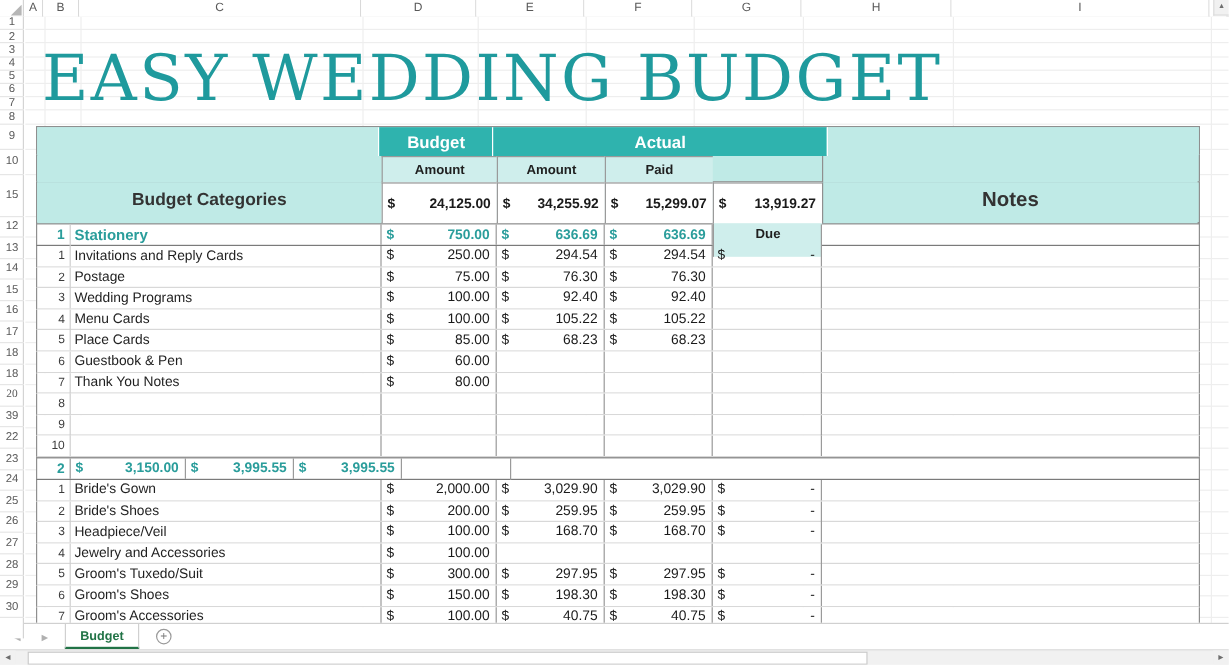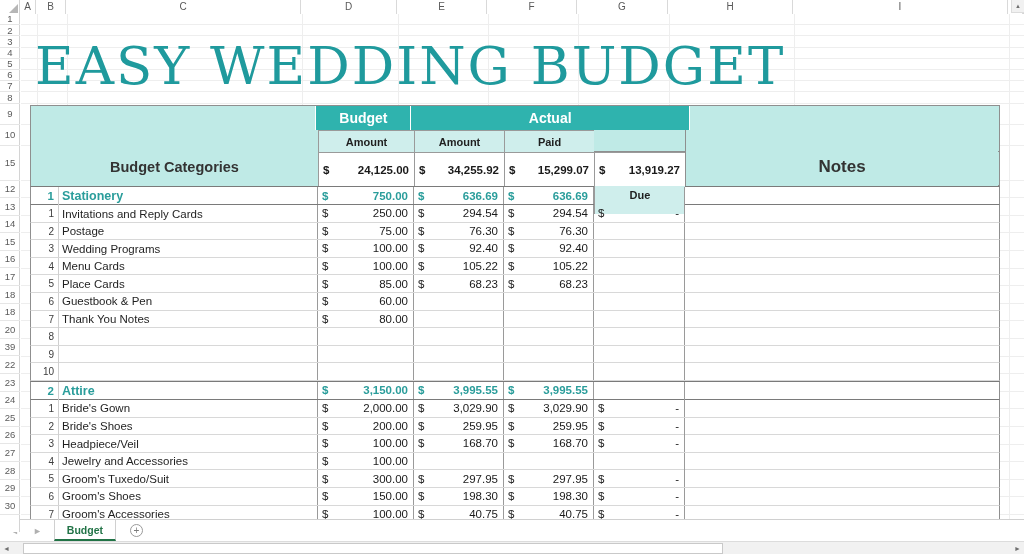--- a/index.html
+++ b/index.html
@@ -273,21 +273,21 @@
         <div class="rowhead" style="height: 21px;">10</div>
         <div class="rowhead" style="height: 35px;">15</div>
         <div class="rowhead" style="height: 17.6px;">12</div>
         <div class="rowhead" style="height: 17.6px;">13</div>
         <div class="rowhead" style="height: 17.6px;">14</div>
         <div class="rowhead" style="height: 17.6px;">15</div>
         <div class="rowhead" style="height: 17.6px;">16</div>
         <div class="rowhead" style="height: 17.6px;">17</div>
         <div class="rowhead" style="height: 17.6px;">18</div>
         <div class="rowhead" style="height: 17.6px;">18</div>
-        <div class="rowhead" style="height: 17.6px;">20</div>
+        <div class="rowhead" style="height: 17.6px; font-family: Liberation Serif, serif;">20</div>
         <div class="rowhead" style="height: 17.6px;">39</div>
         <div class="rowhead" style="height: 17.6px;">22</div>
         <div class="rowhead" style="height: 17.6px;">23</div>
         <div class="rowhead" style="height: 17.6px;">24</div>
         <div class="rowhead" style="height: 17.6px;">25</div>
         <div class="rowhead" style="height: 17.6px;">26</div>
         <div class="rowhead" style="height: 17.6px;">27</div>
         <div class="rowhead" style="height: 17.6px;">28</div>
         <div class="rowhead" style="height: 17.6px;">29</div>
         <div class="rowhead" style="height: 17.6px;">30</div>
@@ -536,21 +536,20 @@
             <div class="item-num" style="width: 27px; height: 17px;">10</div>
             <div class="item-name" style="width: 259px; height: 17px;"></div>
             <div class="money plain" style="width: 96px;"></div>
             <div class="money plain" style="width: 90px;"></div>
             <div class="money plain" style="width: 90px;"></div>
             <div class="money plain" style="width: 91px;"></div>
             <div class="notes-cell" style="width: 313px; height: 17px;"></div>
           </div>
           <div class="cat-row" style="height: 19px;">
             <div class="cat-num" style="width: 27px; height: 18px;">2</div>
-            <div class="cat-name" style="width: 259px; height: 18px;">Attire</div>
             <div class="money " style="width: 96px;">
               <span class="sym">$</span>
               <span class="val">3,150.00</span>
             </div>
             <div class="money " style="width: 90px;">
               <span class="sym">$</span>
               <span class="val">3,995.55</span>
             </div>
             <div class="money " style="width: 90px;">
               <span class="sym">$</span>

